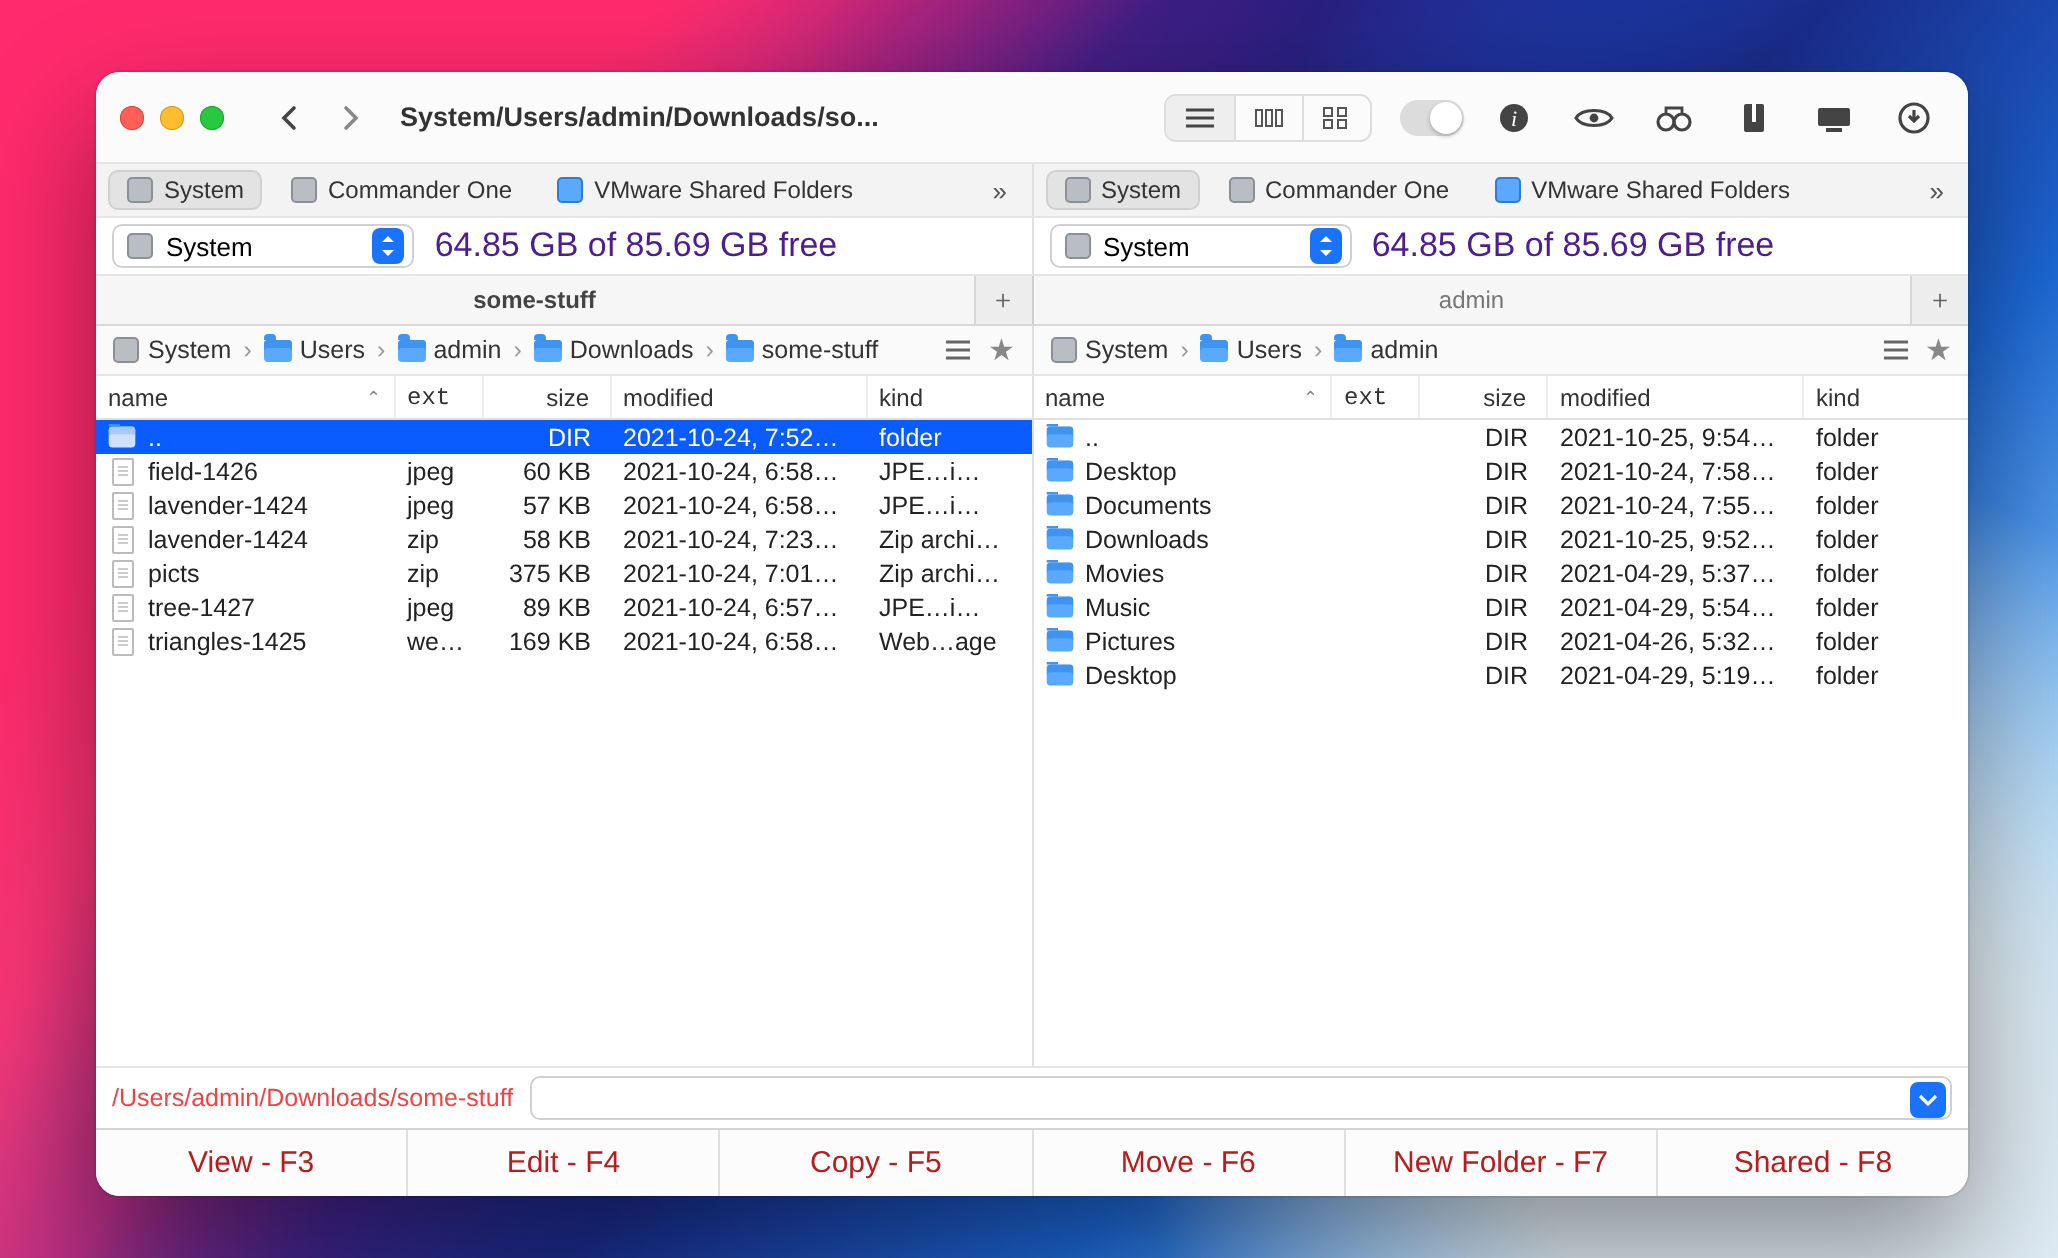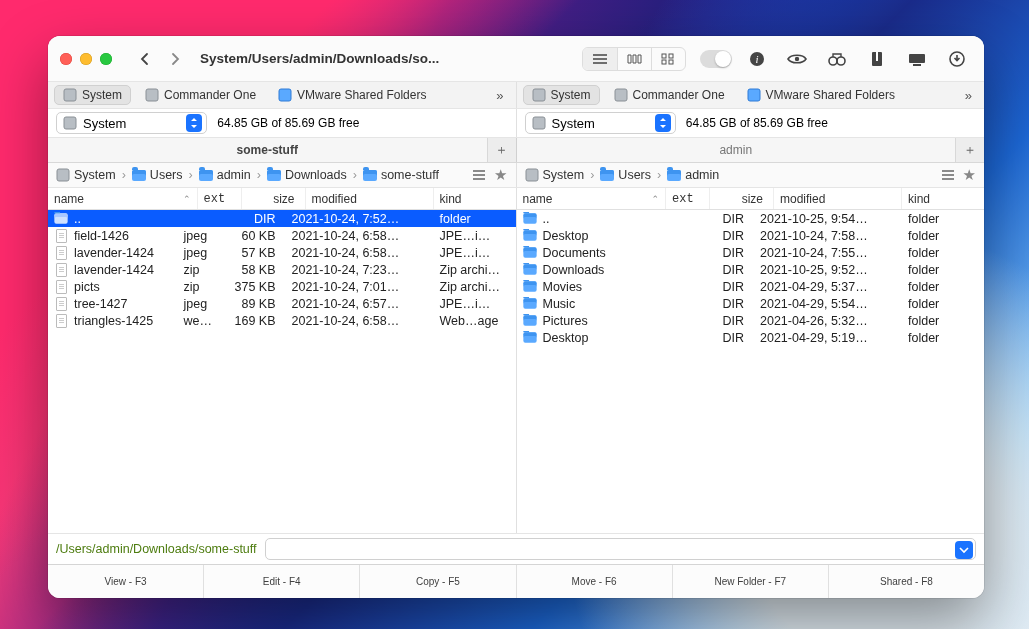--- a/index.html
+++ b/index.html
@@ -64,21 +64,21 @@
   .disk-icon { width:14px; height:14px; }
   .disk-icon rect { fill:#b8bec4; stroke:#8a9096; }
   .disk-icon.blue rect { fill:#5aa9ff; stroke:#2f7bd6; }
 
   
   .volrow { display:flex; border-bottom:1px solid #e5e5e5; }
   .volrow .pane-vol { flex:1; display:flex; align-items:center; padding:3px 8px; gap:10px; }
   .volrow .pane-vol + .pane-vol { border-left:1px solid #e0e0e0; }
   .dropdown { display:flex; align-items:center; gap:6px; background:#fff; border:1px solid #d0d0d0; border-radius:5px; padding:2px 4px 2px 6px; height:22px; }
   .dd-arrows { width:16px; height:18px; border-radius:4px; background:#1a73ff; display:flex; flex-direction:column; align-items:center; justify-content:center; }
-  .freespace { color:#000000; font-size:12px; }
+  .freespace { color:#4c1d95; font-size:17px; }
 
   
   .tabsrow { display:flex; border-bottom:1px solid #d8d8d8; background:#eaeaea; }
   .tabsrow .pane-tabs { flex:1; display:flex; align-items:stretch; height:24px; }
   .tabsrow .pane-tabs + .pane-tabs { border-left:1px solid #d0d0d0; }
   .tab { flex:1; display:flex; align-items:center; justify-content:center; background:#f6f6f6; border-right:1px solid #d8d8d8; font-size:12px; font-weight:600; color:#444;}
   .addtab { width:28px; display:flex; align-items:center; justify-content:center; color:#666; background:#ededed;}
   .pane-tabs.dim .tab { color:#777; font-weight:500; }
 
   
@@ -104,40 +104,40 @@
   .th.kind { width:82px; border-right:none; padding-right:10px;}
   .sort-caret { margin-left:auto; font-size:9px; color:#888; }
   .tbody { flex:1; overflow:hidden; background:#fff; }
   .row { display:flex; height:17px; align-items:center; font-size:12.5px; color:#222; }
   .row.sel { background:#0a5cff; color:#fff; }
   .cell { padding:0 6px; white-space:nowrap; overflow:hidden; text-overflow:ellipsis; }
   .cell.name { flex:1; display:flex; align-items:center; gap:6px; }
   .cell.ext  { width:44px; }
   .cell.size { width:64px; text-align:right; padding-right:10px;}
   .cell.mod  { width:128px; }
-  .cell.kind { width:82px; padding-right:15px;margin-left:20px;}
+  .cell.kind { width:82px; padding-right:15px;}
   .fi { width:14px; height:14px; display:flex; align-items:center; justify-content:center; }
   .fi .folder-ico{ transform:scale(0.95); }
   .file-ico { width:11px; height:14px; background:#fff; border:1px solid #bbb; border-radius:1px; position:relative;}
   .file-ico::after{content:""; position:absolute; left:2px; right:2px; top:3px; height:1px; background:#ccc; box-shadow:0 2px 0 #ccc, 0 4px 0 #ccc;}
 
   
   .statusrow { display:flex; border-top:1px solid #e5e5e5; }
   .statusrow .pane-status { flex:1; text-align:center; font-size:12px; color:#444; padding:4px 0; }
   .statusrow .pane-status + .pane-status { border-left:1px solid #e0e0e0; }
 
   
   .cmdrow { display:flex; align-items:center; gap:8px; padding:4px 8px; border-top:1px solid #e5e5e5; }
-  .cmdpath { font-size:12.5px; color:#4d7c0f; white-space:nowrap; }
+  .cmdpath { font-size:12.5px; color:#ef4444; white-space:nowrap; }
   .cmdinput { flex:1; height:22px; border:1px solid #d0d0d0; border-radius:5px; position:relative; background:#fff; }
   .cmdinput .hist { position:absolute; right:2px; top:2px; width:18px; height:18px; border-radius:4px; background:#1a73ff; display:flex; align-items:center; justify-content:center;}
 
   
   .btnrow { display:flex; border-top:1px solid #d5d5d5; height:34px; }
-  .fbtn { flex:1; display:flex; align-items:center; justify-content:center; font-size:10px; color:#404040; border-right:1px solid #e0e0e0; background:#fcfcfc;}
+  .fbtn { flex:1; display:flex; align-items:center; justify-content:center; font-size:15px; color:#b91c1c; border-right:1px solid #e0e0e0; background:#fcfcfc;}
   .fbtn:last-child{border-right:none;}
 </style>
 </head>
 <body>
 
 <div class="wallpaper"></div>
 
 <div class="window">
 
   <div class="titlebar">

